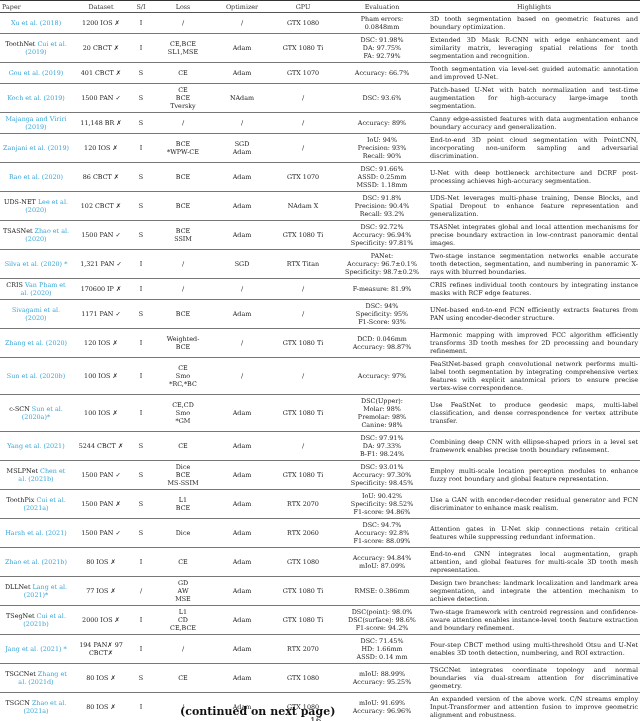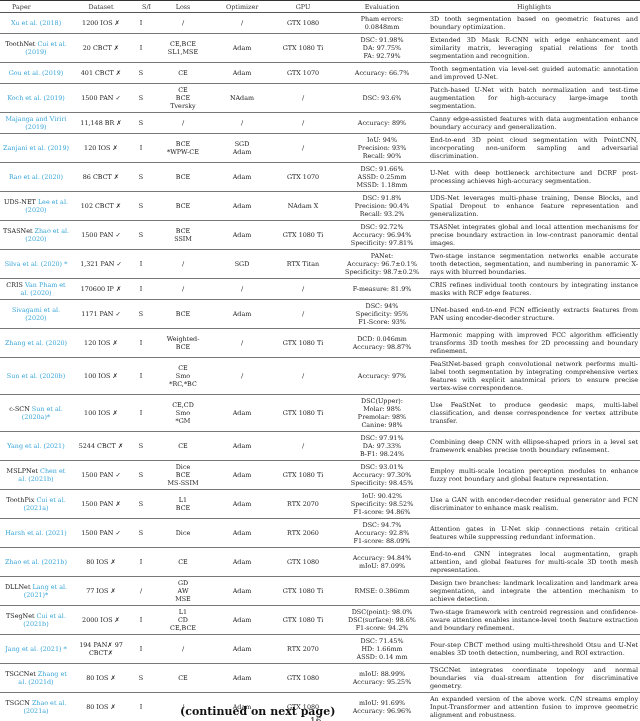--- a/index.html
+++ b/index.html
@@ -7,21 +7,21 @@
     width: 640px; height: 721px; overflow: hidden; position: relative;
     font-family: "DejaVu Serif", "Liberation Serif", serif;
     color: #222;
   }
   table.survey {
     position: absolute; left: 0; top: 0;
     width: 640px; border-collapse: collapse; table-layout: fixed;
     font-size: 6.4px; line-height: 8px;
   }
   table.survey thead tr { border-top: 1.5px solid #333; border-bottom: 1.5px solid #555; }
-  table.survey th { font-weight: normal; height: 11px; padding: 0 12px; color: #333; }
+  table.survey th { font-weight: normal; height: 11px; padding: 0 2px; color: #333; }
   table.survey td { padding: 2px 2px; vertical-align: middle; color: #222; }
   table.survey tbody tr { border-bottom: 1.5px solid #777; }
   td.paper { text-align: center; padding-left: 8px; line-height: 8px; }
   td.c { text-align: center; }
   td.hl { text-align: justify; padding-left: 7px; padding-right: 8px; line-height: 8px; }
   .cite { color: #3aa6d8; }
   .multiline span { display: block; }
   .footer {
     position: absolute; left: 0; width: 640px; top: 705px;
     font-size: 11px; font-weight: bold; text-align: left;

